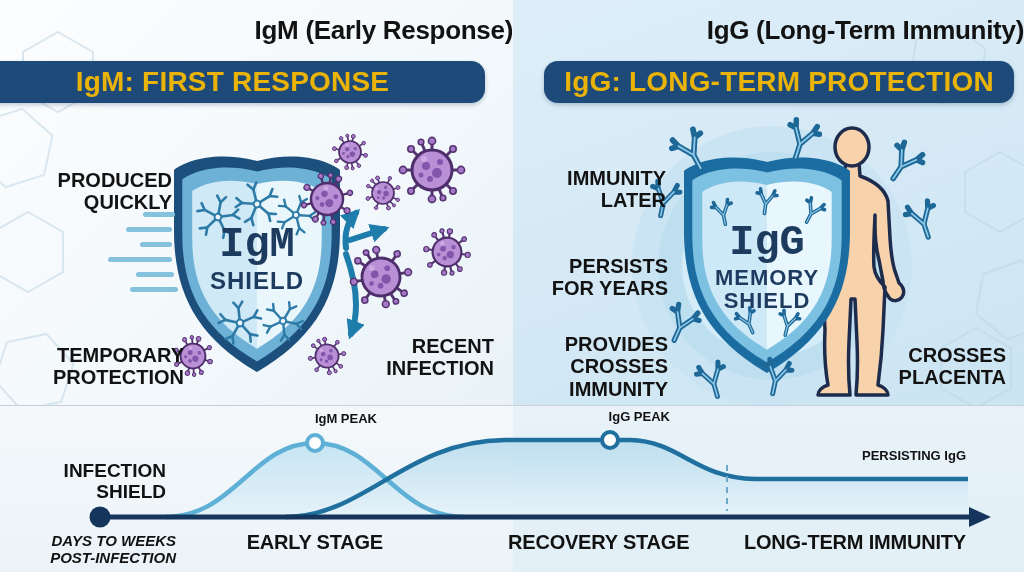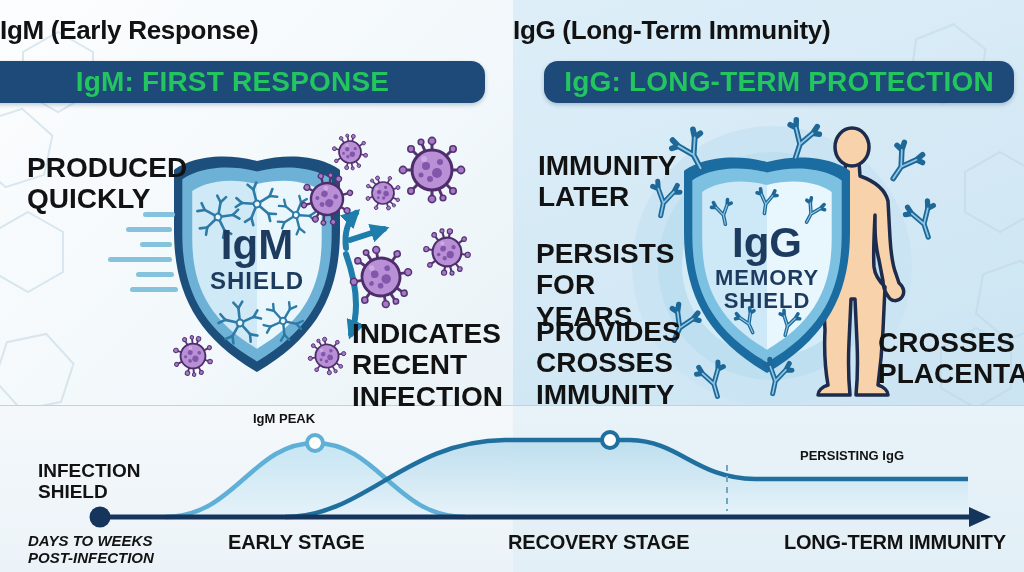--- a/index.html
+++ b/index.html
@@ -13,30 +13,30 @@
   .panel-right{position:absolute;left:513px;top:0;width:511px;height:405px;
     background:linear-gradient(160deg,#ddeef8 0%,#d4e9f5 55%,#cbe4f2 100%);}
   .band{position:absolute;left:0;top:405px;width:1024px;height:167px;
     background:linear-gradient(180deg,#f4f8fb 0%,#ecf3f8 100%);
     border-top:1px solid rgba(27,58,95,.18);}
   .band-right-tint{position:absolute;left:513px;top:406px;width:511px;height:166px;
     background:rgba(210,231,243,.35);}
   svg{position:absolute;left:0;top:0;}
   .gfx-top{width:1024px;height:405px;}
   .gfx-band{top:405px;width:1024px;height:167px;}
-  .txt{position:absolute;color:#121212;font-weight:bold;text-align:left;line-height:1.1;}
+  .txt{position:absolute;color:#121212;font-weight:bold;text-align:right;line-height:1.1;}
   .title{font-size:26px;letter-spacing:-.3px;}
   .banner{position:absolute;top:61px;height:42px;background:#1d4a78;border-radius:14px;
     display:flex;align-items:center;justify-content:center;
     box-shadow:0 2px 4px rgba(20,50,90,.25);}
-  .banner span{color:#22c55e;font-weight:bold;font-size:28px;letter-spacing:.2px;white-space:nowrap;}
-  .label{font-size:28px;line-height:1.12;}
+  .banner span{color:#eab308;font-weight:bold;font-size:28px;letter-spacing:.2px;white-space:nowrap;}
+  .label{font-size:20px;line-height:1.12;margin-top:17px;}
   .label span{display:block;}
   .shield-word{position:absolute;text-align:center;color:#1d3a5f;font-weight:bold;}
-  .big-ig{font-size:42px;line-height:1;}
+  .big-ig{font-size:42px;line-height:1;font-family:Liberation Mono, monospace;}
   .sub-ig{font-size:24px;letter-spacing:1px;line-height:1.05;}
   .sub-ig span{display:block;}
   .peak-lbl{font-size:13px;}
   .stage-lbl{font-size:20px;letter-spacing:-.2px;white-space:nowrap;}
   .small-lbl{font-size:15px;line-height:1.15;font-style:italic;}
   .infect-lbl{font-size:19px;}
 </style>
 </head>
 <body>
 
@@ -258,22 +258,25 @@
     <span>IgM: FIRST RESPONSE</span>
   </div>
   <div class="banner" style="left:544px;width:470px;">
     <span>IgG: LONG-TERM PROTECTION</span>
   </div>
 
   <div class="txt label" style="left:27px;top:152px;width:145px;">
     <span>PRODUCED</span>
     <span>QUICKLY</span>
   </div>
+  <div class="txt label" style="left:22px;top:327px;width:162px;">
+    <span>TEMPORARY</span>
+    <span>PROTECTION</span>
+  </div>
   <div class="txt label" style="left:352px;top:318px;width:142px;">
-    <span>INDICATES</span>
     <span>RECENT</span>
     <span>INFECTION</span>
   </div>
 
   <div class="txt label" style="left:538px;top:150px;width:128px;">
     <span>IMMUNITY</span>
     <span>LATER</span>
   </div>
   <div class="txt label" style="left:536px;top:238px;width:132px;">
     <span>PERSISTS</span>
@@ -299,18 +302,19 @@
 
   <div class="txt infect-lbl" style="left:38px;top:461px;width:128px;">
     <span style="display:block">INFECTION</span>
     <span style="display:block">SHIELD</span>
   </div>
   <div class="txt small-lbl" style="left:28px;top:532px;width:148px;">
     <span style="display:block">DAYS TO WEEKS</span>
     <span style="display:block">POST-INFECTION</span>
   </div>
   <div class="txt peak-lbl" style="left:253px;top:412px;width:124px;">IgM PEAK</div>
+  <div class="txt peak-lbl" style="left:546px;top:410px;width:124px;">IgG PEAK</div>
   <div class="txt peak-lbl" style="left:800px;top:449px;width:166px;">PERSISTING IgG</div>
   <div class="txt stage-lbl" style="left:228px;top:531px;width:155px;">EARLY STAGE</div>
   <div class="txt stage-lbl" style="left:508px;top:531px;width:170px;">RECOVERY STAGE</div>
-  <div class="txt stage-lbl" style="left:784px;top:531px;width:218px;">LONG-TERM IMMUNITY</div>
+  <div class="txt stage-lbl" style="left:744px;top:531px;width:218px;">LONG-TERM IMMUNITY</div>
 
 </div>
 
 </body></html>

